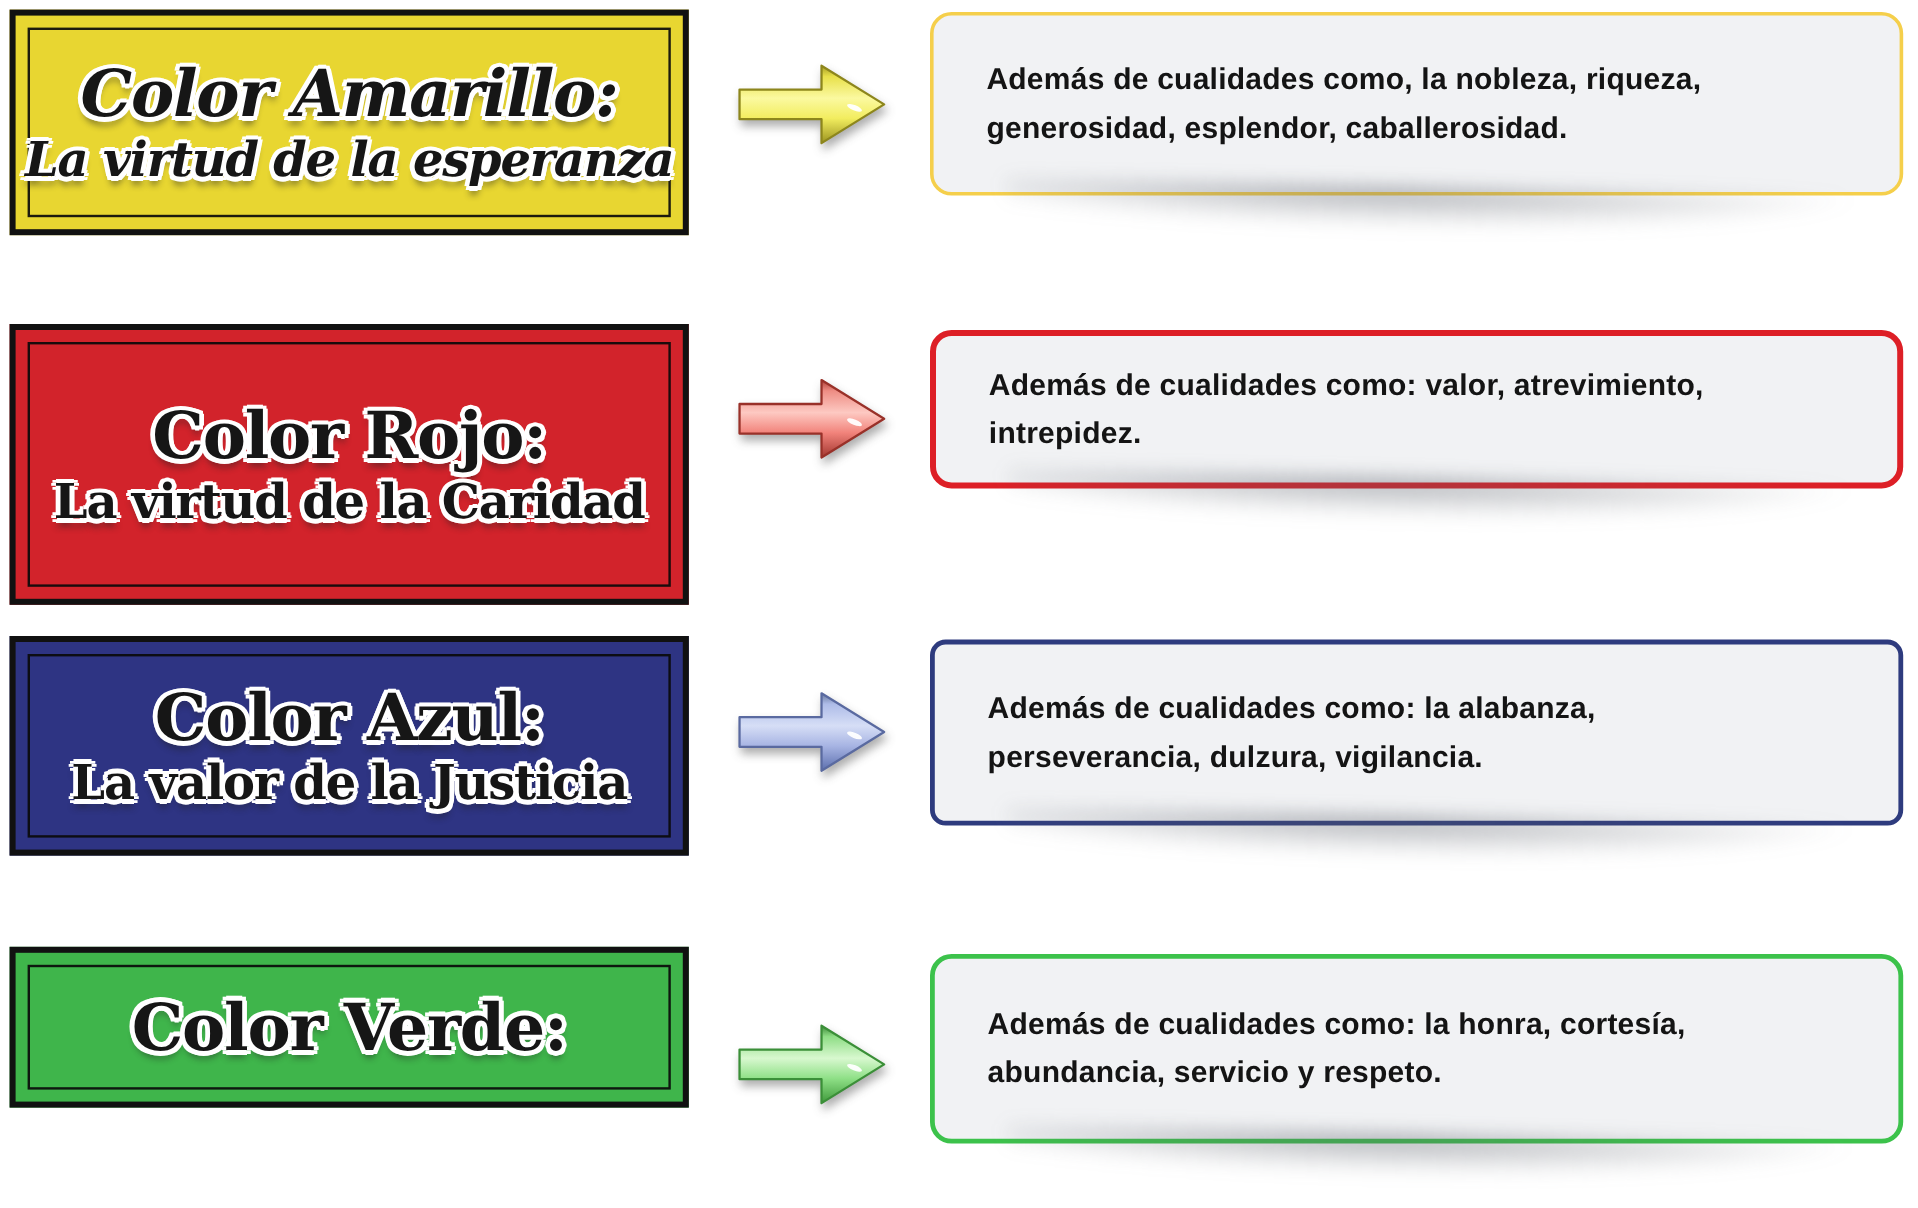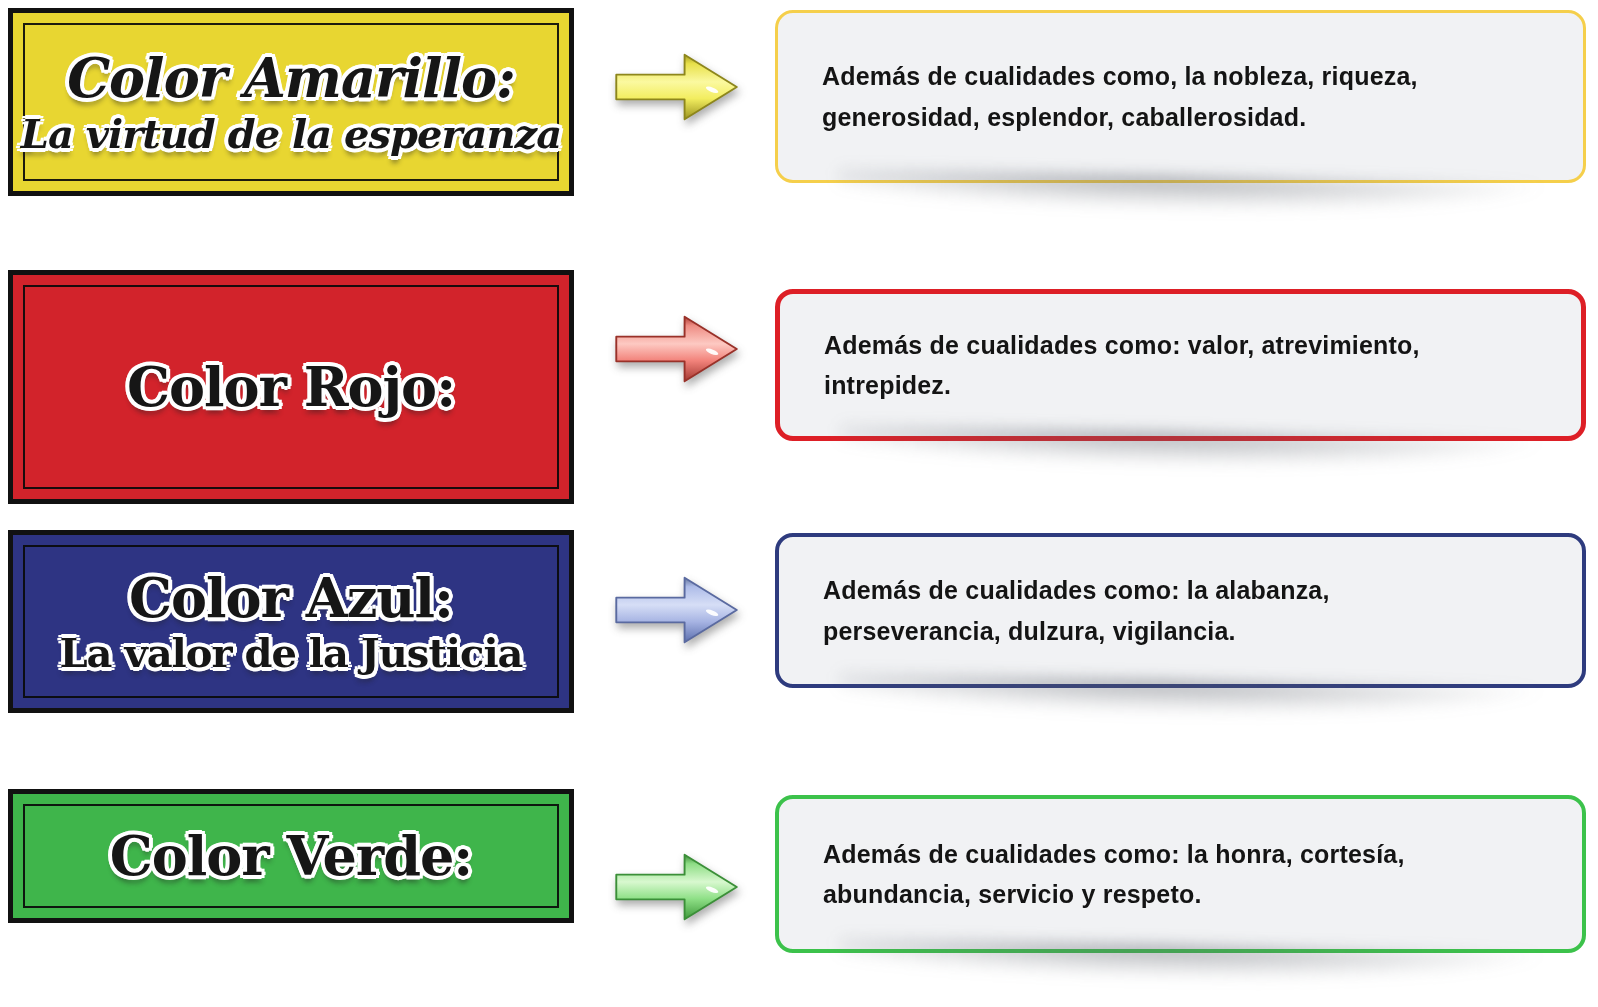--- a/index.html
+++ b/index.html
@@ -108,23 +108,23 @@
     white-space: pre-line;
     padding-left: 44px;
     padding-right: 20px;
     letter-spacing: 0.2px;
   }
   .border-amarillo { border: 3px solid #f5cf4b; }
   .border-rojo     { border: 5px solid #dd1f26; }
   .border-azul     { border: 4px solid #2e3b7e; }
   .border-verde    { border: 4px solid #3cc24b; }
 
-  .row0-info { top: 10px;  height: 173px; }
-  .row1-info { top: 289px; height: 152px; }
-  .row2-info { top: 533px; height: 155px; }
+  .row0-info { top: 10px;  height: 153px; }
+  .row1-info { top: 275px; height: 132px; }
+  .row2-info { top: 533px; height: 155px; border-radius: 13px; }
   .row3-info { top: 795px; height: 158px; }
 </style>
 </head>
 <body>
 
 <div class="canvas">
 
   <div class="color-box box-amarillo row0-left">
     <div class="frame"></div>
     <div class="box-title">Color Amarillo:</div>
@@ -144,20 +144,21 @@
     <ellipse cx="104" cy="42" rx="7" ry="2.4" fill="#ffffff" opacity="0.95" transform="rotate(22 104 42)"></ellipse>
   </svg>
   <div class="info-box border-amarillo row0-info">
     <div class="info-text">Además de cualidades como, la nobleza, riqueza,
 generosidad, esplendor, caballerosidad.</div>
   </div>
 
   <div class="color-box box-rojo row1-left">
     <div class="frame"></div>
     <div class="box-title">Color Rojo:</div>
+    <div class="box-subtitle">La virtud de la Caridad</div>
   </div>
   <svg class="arrow row1-arrow" viewBox="0 0 134 78">
     <defs>
       <linearGradient id="grad-r" x1="0" y1="0" x2="0" y2="1">
         <stop offset="0%" stop-color="#b03f37"></stop>
         <stop offset="14%" stop-color="#ee8d84"></stop>
         <stop offset="42%" stop-color="#fdc9c2"></stop>
         <stop offset="68%" stop-color="#f2837b"></stop>
         <stop offset="100%" stop-color="#a33730"></stop>
       </linearGradient>

